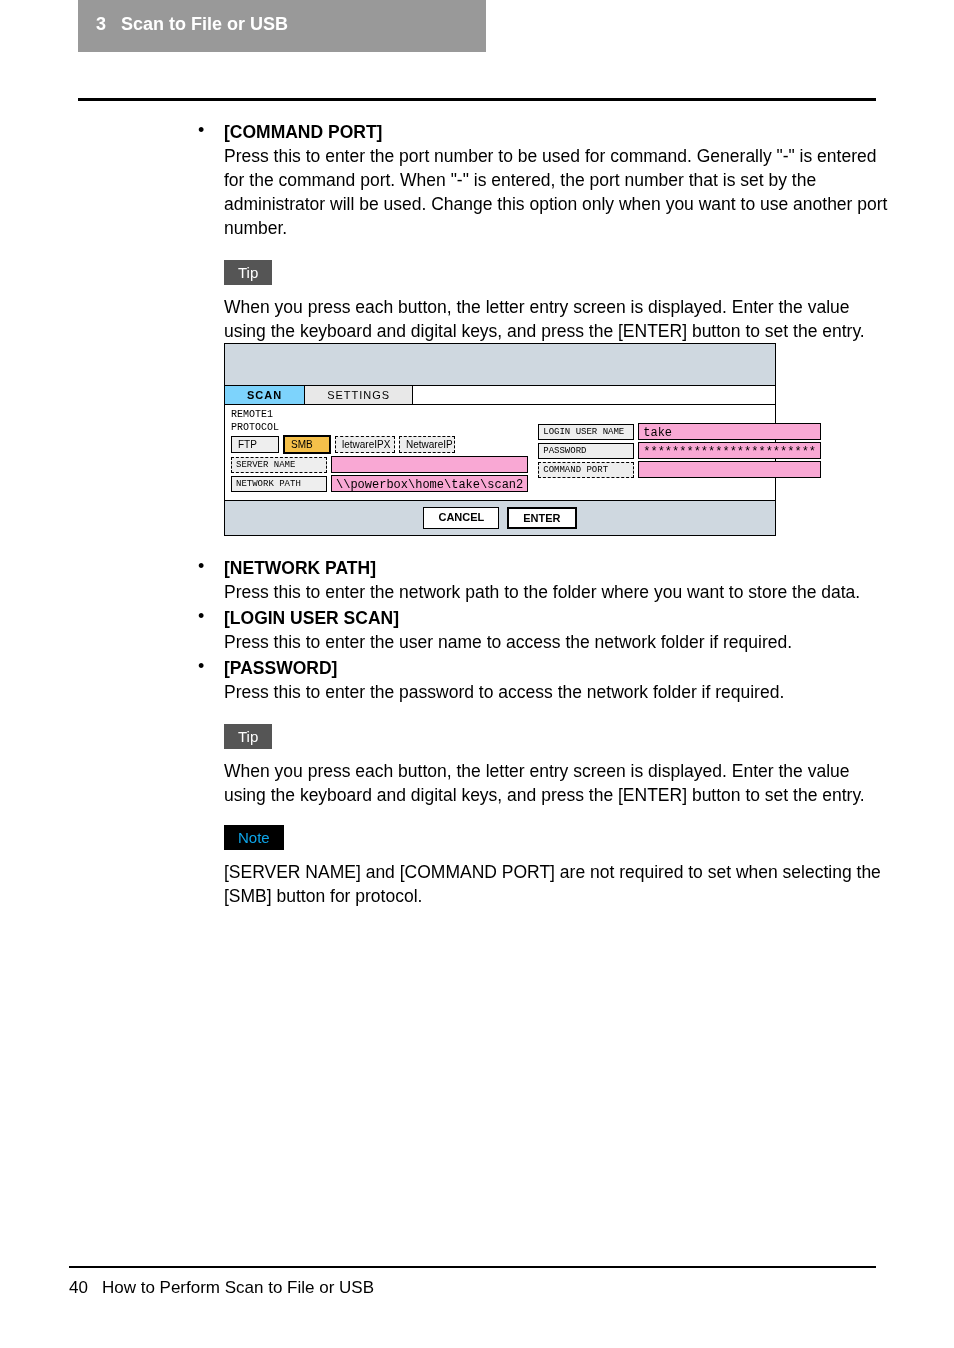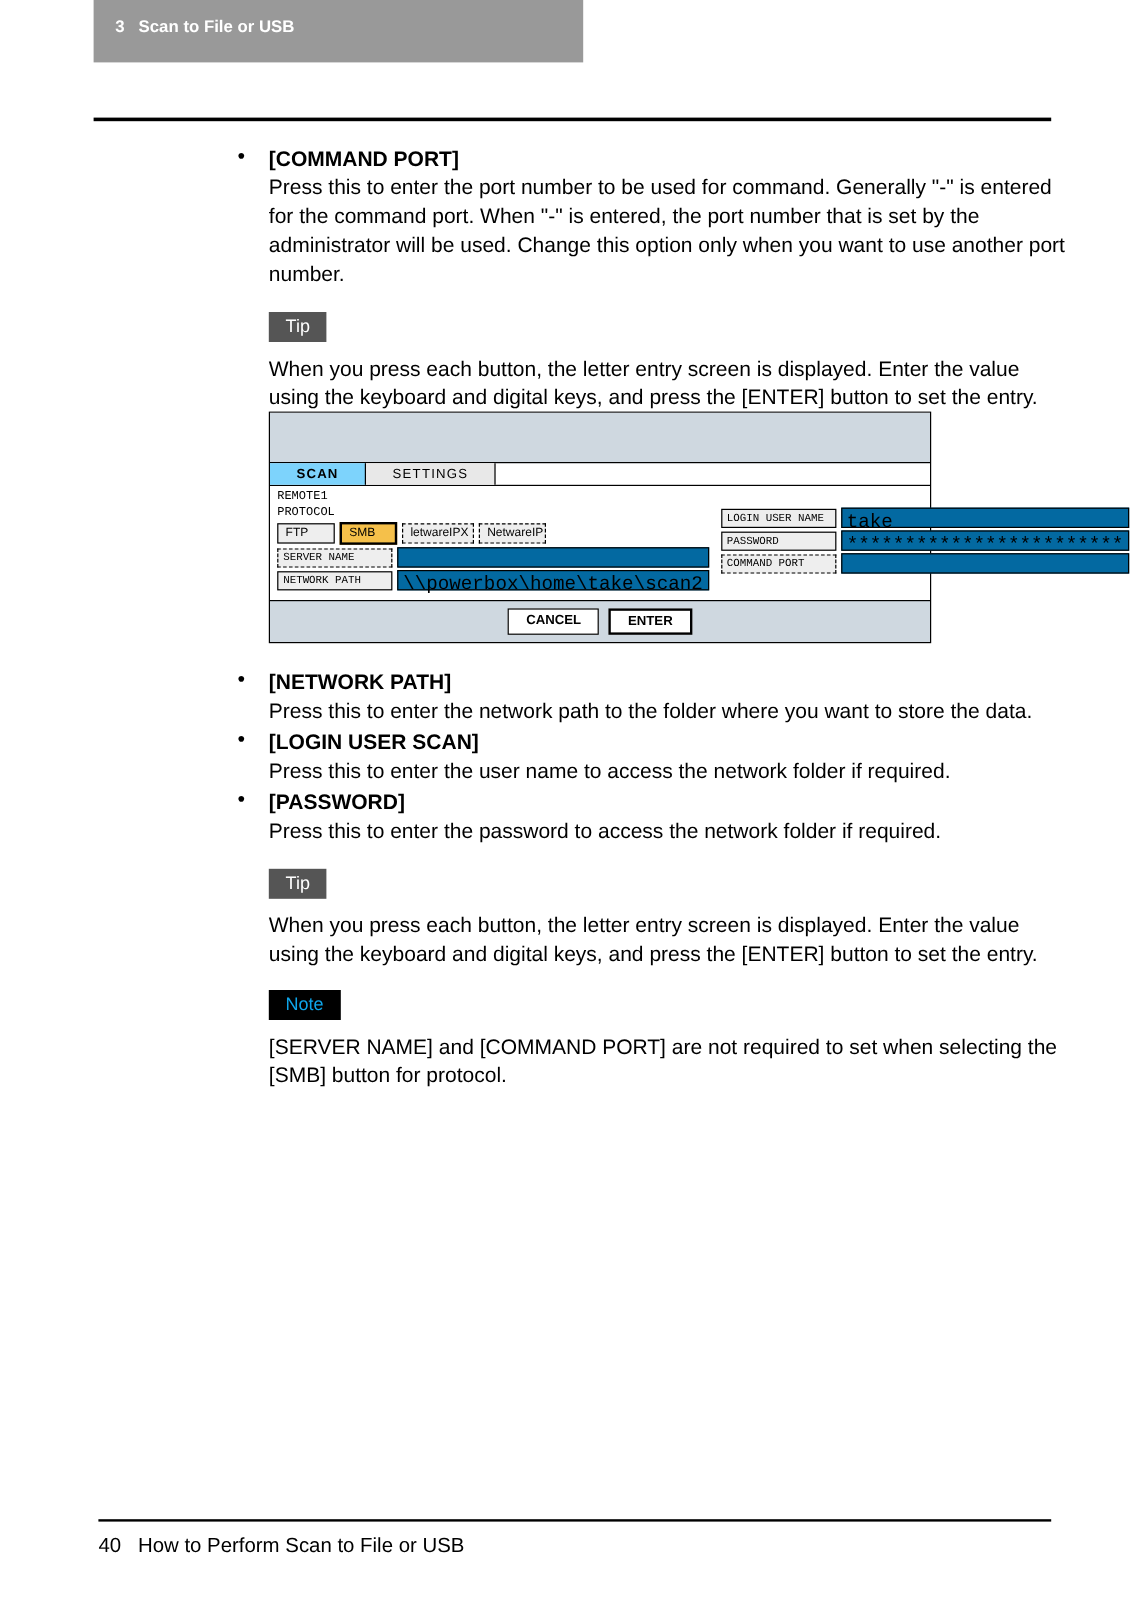--- a/index.html
+++ b/index.html
@@ -10,21 +10,21 @@
     background: #fff;
     color: #000;
     position: relative;
   }
   .header-tab {
     position: absolute;
     top: 0; left: 78px;
     width: 408px; height: 52px;
     background: #999;
     color: #fff;
-    font-size: 14px;
+    font-size: 18px;
     font-weight: bold;
     padding: 14px 18px 0 18px;
   }
   .top-rule {
     position: absolute;
     top: 98px; left: 78px; right: 78px;
     border-top: 3px solid #000;
   }
   .content {
     position: absolute;
@@ -96,22 +96,22 @@
     font-size: 10px;
     background: #eee;
     text-align: left;
     font-family: Arial;
   }
   .pbtn.dashed { border-style: dashed; }
   .pbtn.hl { background: #f5c04a; border: 2px solid #000; }
   .pfield {
     border: 1px solid #000;
     padding: 2px 4px;
-    font-size: 16px;
-    background: #0369a1;
+    font-size: 12px;
+    background: #f9a8d4;
     min-width: 140px;
     flex: 1;
     height: 17px;
   }
   .pkey {
     border: 1px solid #000;
     padding: 2px 4px;
     font-size: 9px;
     background: #eee;
     width: 96px;
@@ -129,21 +129,21 @@
     border: 1px solid #000;
     padding: 3px 14px;
     font-size: 11px;
     background: #fff;
     font-weight: bold;
     font-family: Arial;
   }
   .pfbtn.emph { border: 2px solid #000; }
   .footer {
     position: absolute;
-    left: 82px; right: 78px; bottom: 50px; margin-top: 28px;
+    left: 69px; right: 78px; bottom: 50px; margin-top: 28px;
   }
   .foot-rule { border-top: 2px solid #000; margin-bottom: 10px; }
   .foot-row { display: flex; align-items: baseline; gap: 14px; font-size: 17px; }
   .pnum { font-size: 17px; }
 </style>
 </head>
 <body>
 
 <div class="header-tab">
   <span>3</span>&nbsp;&nbsp;

